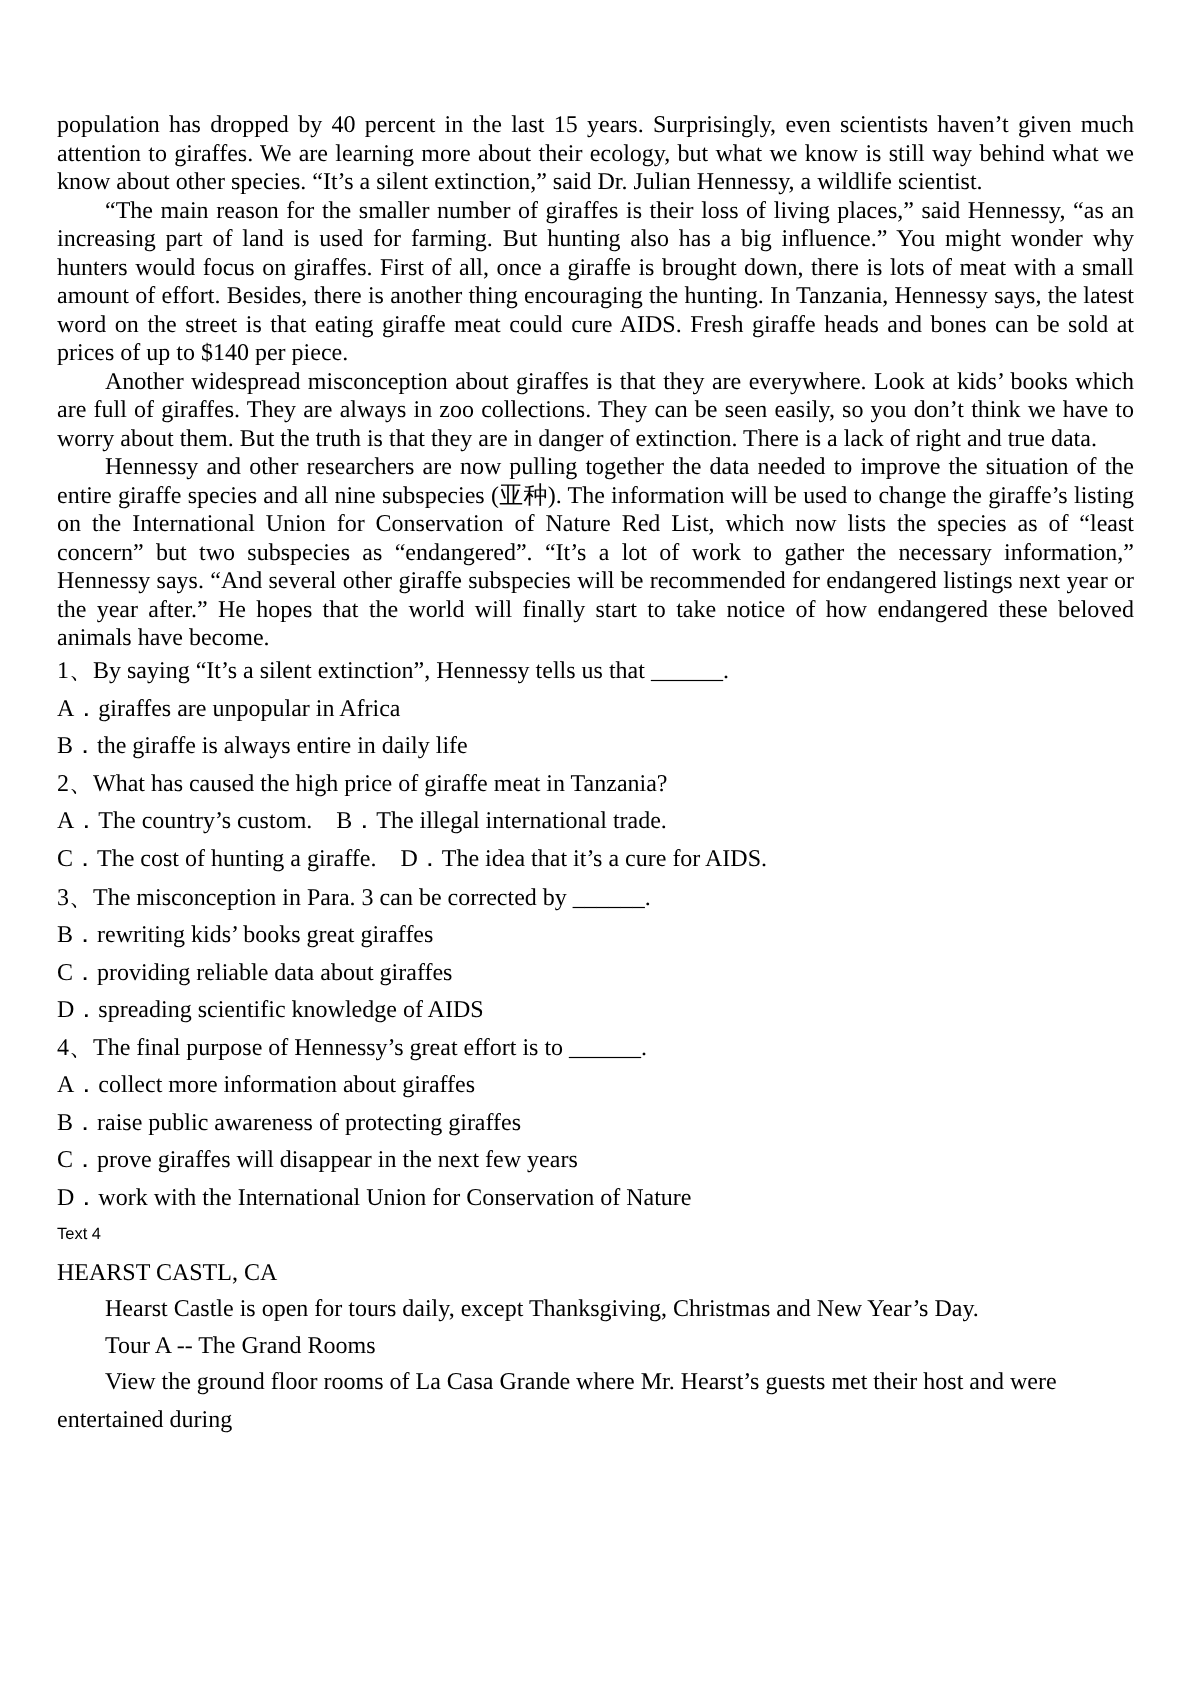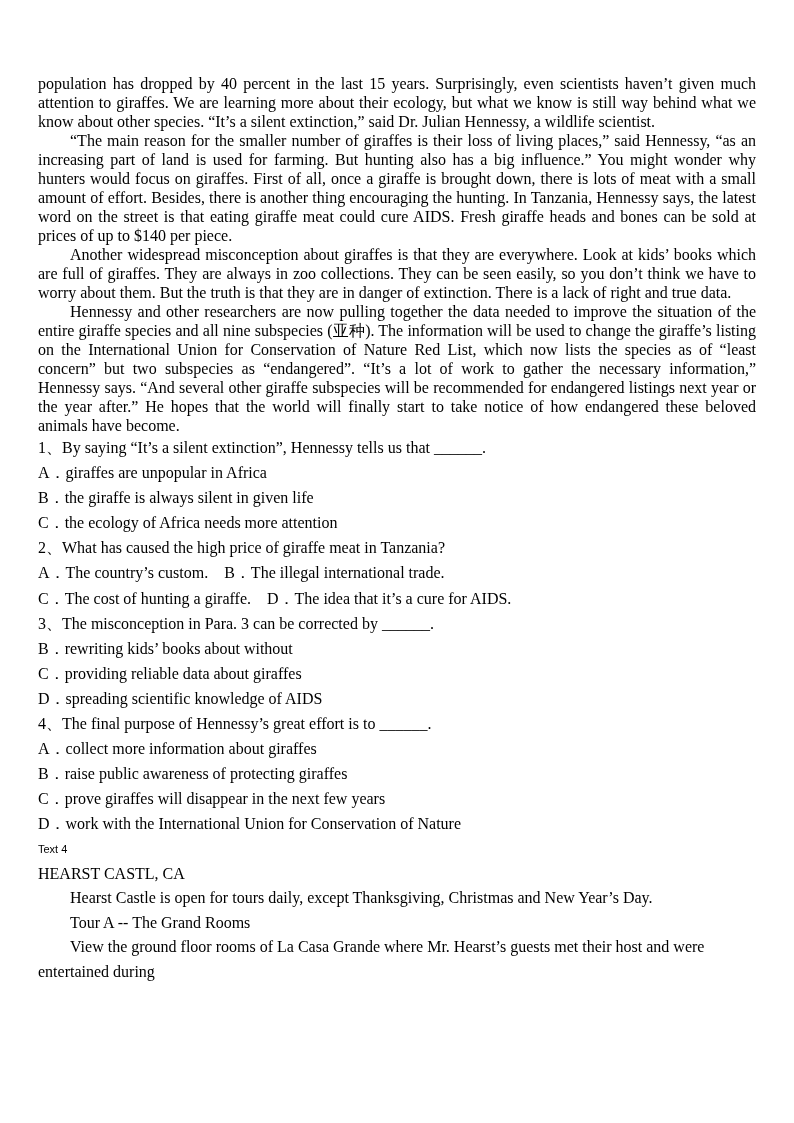--- a/index.html
+++ b/index.html
@@ -56,33 +56,32 @@
     <p class="indent">“The main reason for the smaller number of giraffes is their loss of living places,” said Hennessy, “as an increasing part of land is used for farming. But hunting also has a big influence.” You might wonder why hunters would focus on giraffes. First of all, once a giraffe is brought down, there is lots of meat with a small amount of effort. Besides, there is another thing encouraging the hunting. In Tanzania, Hennessy says, the latest word on the street is that eating giraffe meat could cure AIDS. Fresh giraffe heads and bones can be sold at prices of up to $140 per piece.</p>
     <p class="indent">Another widespread misconception about giraffes is that they are everywhere. Look at kids’ books which are full of giraffes. They are always in zoo collections. They can be seen easily, so you don’t think we have to worry about them. But the truth is that they are in danger of extinction. There is a lack of right and true data.</p>
     <p class="indent">Hennessy and other researchers are now pulling together the data needed to improve the situation of the entire giraffe species and all nine subspecies (亚种). The information will be used to change the giraffe’s listing on the International Union for Conservation of Nature Red List, which now lists the species as of “least concern” but two subspecies as “endangered”. “It’s a lot of work to gather the necessary information,” Hennessy says. “And several other giraffe subspecies will be recommended for endangered listings next year or the year after.” He hopes that the world will finally start to take notice of how endangered these beloved animals have become.</p>
   </div>
 
   <div class="questions">
 
     <div>
       <div class="q-line">1、By saying “It’s a silent extinction”, Hennessy tells us that ______.</div>
       <div class="q-line">A．giraffes are unpopular in Africa</div>
-      <div class="q-line">B．the giraffe is always silent in given life</div>
-      <div class="q-line">C．the ecology of Africa needs more attention</div>
+      <div class="q-line">B．the giraffe is always entire in daily life</div>
     </div>
 
     <div>
       <div class="q-line">2、What has caused the high price of giraffe meat in Tanzania?</div>
       <div class="q-line">A．The country’s custom.    B．The illegal international trade.</div>
       <div class="q-line">C．The cost of hunting a giraffe.    D．The idea that it’s a cure for AIDS.</div>
     </div>
 
     <div>
       <div class="q-line">3、The misconception in Para. 3 can be corrected by ______.</div>
-      <div class="q-line">B．rewriting kids’ books about without</div>
+      <div class="q-line">B．rewriting kids’ books great giraffes</div>
       <div class="q-line">C．providing reliable data about giraffes</div>
       <div class="q-line">D．spreading scientific knowledge of AIDS</div>
     </div>
 
     <div>
       <div class="q-line">4、The final purpose of Hennessy’s great effort is to ______.</div>
       <div class="q-line">A．collect more information about giraffes</div>
       <div class="q-line">B．raise public awareness of protecting giraffes</div>
       <div class="q-line">C．prove giraffes will disappear in the next few years</div>
       <div class="q-line">D．work with the International Union for Conservation of Nature</div>

